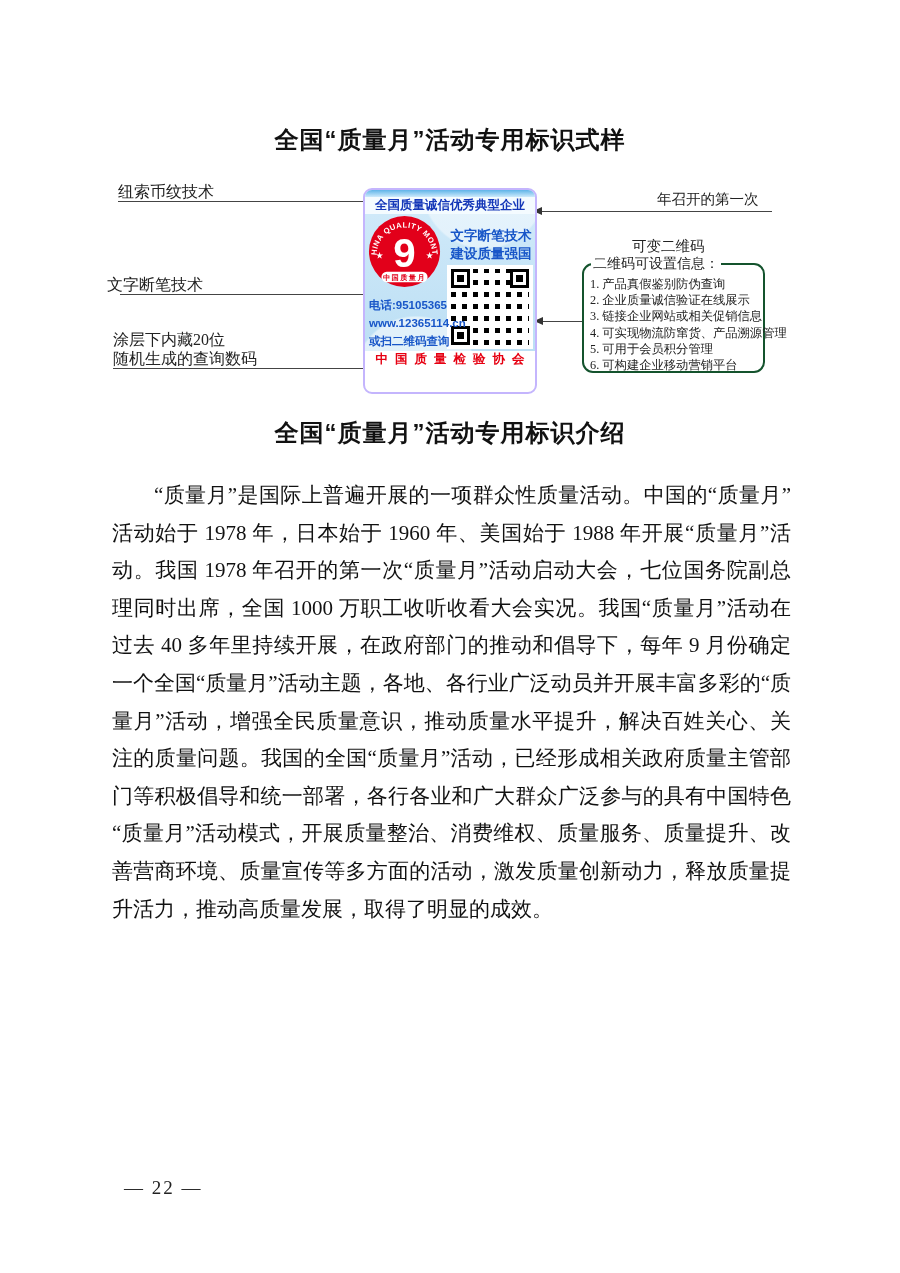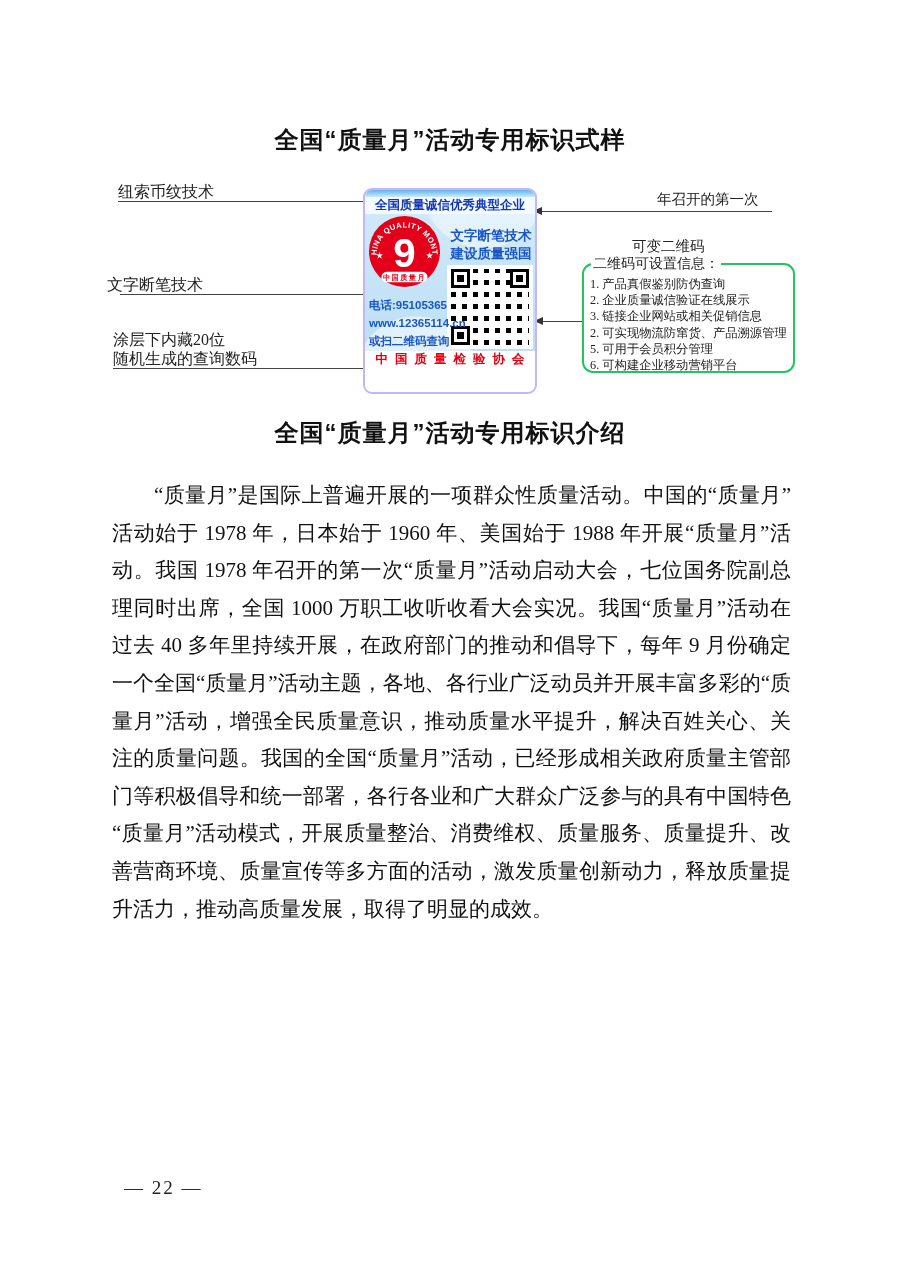--- a/index.html
+++ b/index.html
@@ -85,22 +85,22 @@
   .lab-org {
     height:18px; background:#fff; text-align:center;
     font-family:"Liberation Sans", sans-serif; font-weight:bold;
     font-size:12.5px; line-height:17px; color:#e60012;
     letter-spacing:7px; text-indent:7px; white-space:nowrap;
   }
 
   
   .qr-heading { position:absolute; left:593px; top:237px; font-size:14.5px; color:#222;margin-left:39px; }
   .qr-box {
-    position:absolute; left:582px; top:263px; width:213px; height:110px;
-    border:2px solid #22c55e; border-radius:11px; background:#fff;
+    position:absolute; left:582px; top:263px; width:183px; height:110px;
+    border:2px solid #14532d; border-radius:11px; background:#fff;
   }
   .qr-box-title {
     position:absolute; left:7px; top:-10px; background:#fff; padding:0 2px;
     font-size:14px; color:#222; white-space:nowrap;
   }
   .qr-box-list { padding:11px 8px 0 6px; font-size:12.3px; line-height:16.2px; color:#222; }
   .qr-box-list div { white-space:nowrap; }
 
   
   .article {
@@ -142,21 +142,21 @@
 
   <div class="qr-heading">可变二维码</div>
   <div class="cline" style="left:542px; top:321px; width:40px;"></div>
   <div class="arr-l" style="left:534px; top:317px;"></div>
   <div class="qr-box">
     <div class="qr-box-title">二维码可设置信息：</div>
     <div class="qr-box-list">
       <div>1. 产品真假鉴别防伪查询</div>
       <div>2. 企业质量诚信验证在线展示</div>
       <div>3. 链接企业网站或相关促销信息</div>
-      <div>2. 可实现物流防窜货、产品溯源管理</div>
+      <div>4. 可实现物流防窜货、产品溯源管理</div>
       <div>5. 可用于会员积分管理</div>
       <div>6. 可构建企业移动营销平台</div>
     </div>
   </div>
 
   <div class="label">
     <div class="lab-sky"></div>
     <div class="lab-banner">全国质量诚信优秀典型企业</div>
     <div class="lab-main">
       <svg class="emblem" width="73" height="73" viewBox="0 0 76 76">

